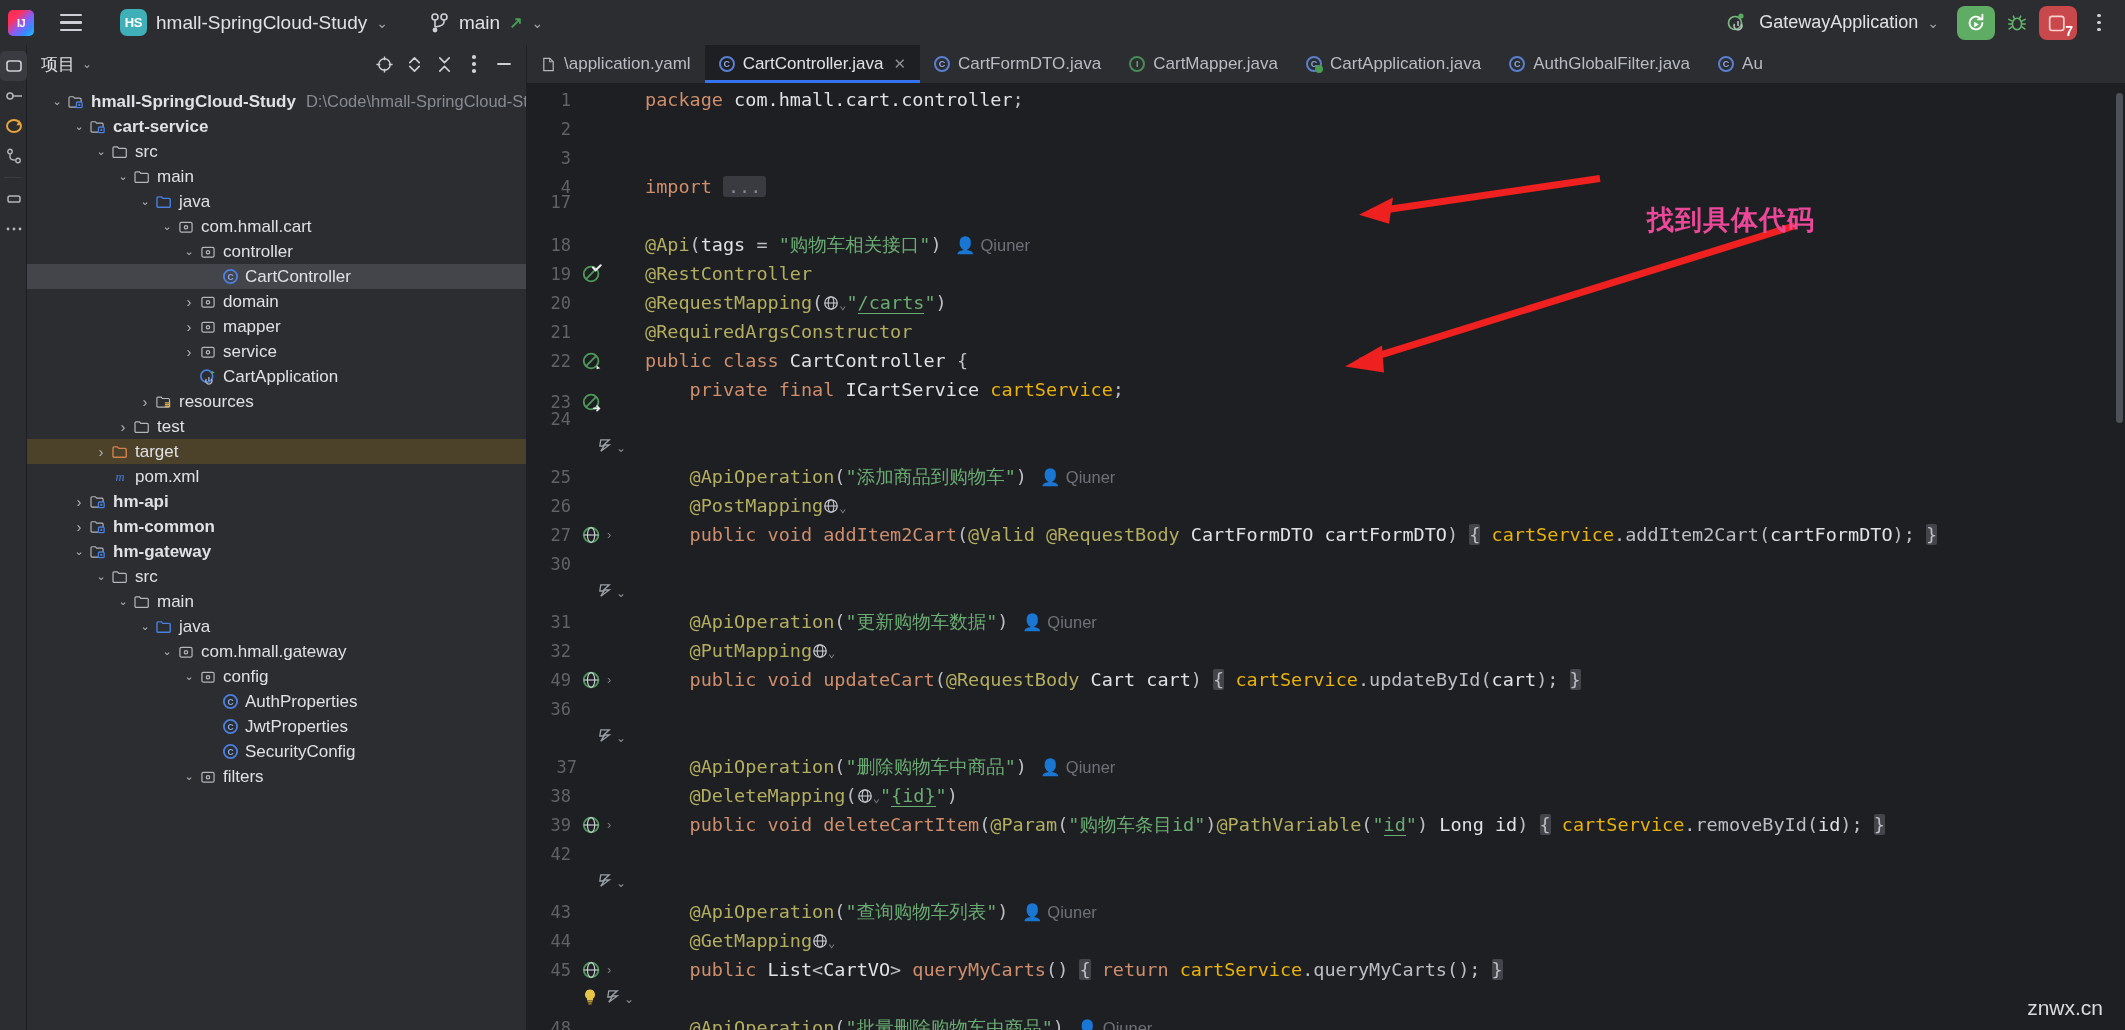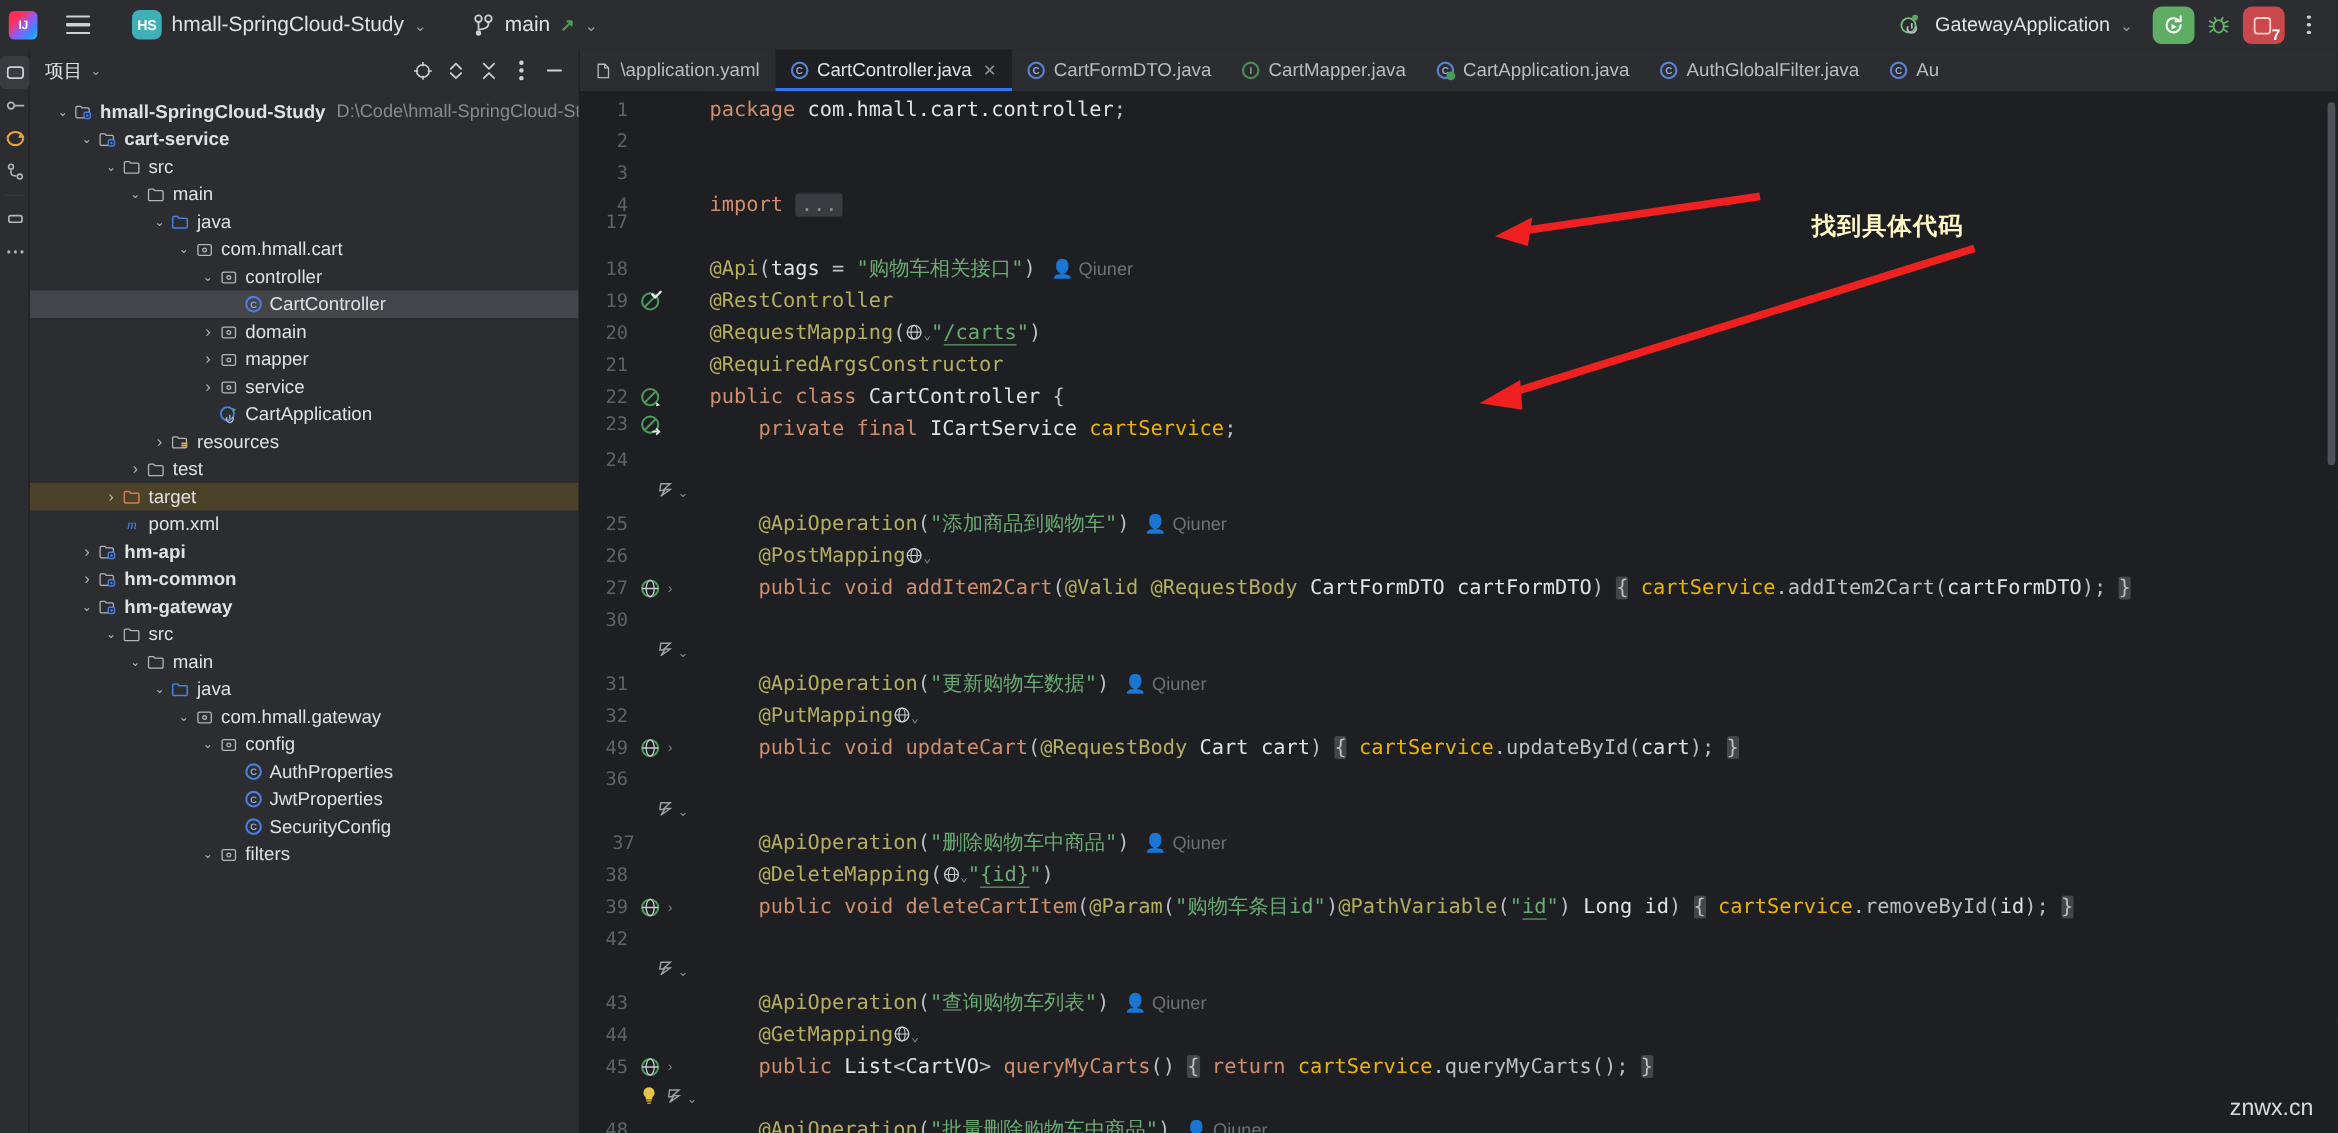--- a/index.html
+++ b/index.html
@@ -123,22 +123,22 @@
   .ulink2 { color: #6aab73; border-bottom: 1px solid #6aab73; }
 
   .globe { display: inline-block; vertical-align: -2px; }
   .mini-chev { color: #8b8f96; font-size: 12px; }
   .bulb { width: 18px; height: 18px; }
   .collapse-arrow { color: #7a7e85; font-size: 13px; margin-left: 2px; }
 
   
   .anno-svg { position: absolute; left: 0; top: 0; width: 100%; height: 100%; pointer-events: none; }
   .anno-text {
-    position: absolute; color: #fef9c3; font-size: 22px; font-weight: bold;
-    font-family: "DejaVu Sans", sans-serif; letter-spacing: 1px; pointer-events: none;
+    position: absolute; color: #ec4899; font-size: 27px; font-weight: bold;
+    font-family: "DejaVu Sans", sans-serif; letter-spacing: 1px; pointer-events: none; margin-top: 11px;
   }
   .watermark {
     position: absolute; right: 22px; bottom: 10px; color: #e8e9eb; font-size: 21px;
     font-family: "Liberation Sans", sans-serif; pointer-events: none; opacity: .92;
   }
   .scrollbar-v { position: absolute; right: 0; top: 0; width: 10px; height: 100%; }
   .sb-thumb { position: absolute; right: 2px; width: 7px; border-radius: 4px; background: #4e5157; }
 </style>
 </head>
 <body>
@@ -663,21 +663,21 @@
             <div class="gline" style="top: 263px;">
               <span class="gnum">22</span>
               <span class="gmark">
                 <svg width="22" height="22" viewBox="0 0 24 24">
                   <circle cx="11" cy="12" r="8" fill="none" stroke="#4e9a5a" stroke-width="2"></circle>
                   <line x1="5.5" y1="17.5" x2="16.5" y2="6.5" stroke="#4e9a5a" stroke-width="2"></line>
                   <path d="M17 17 l4 3 -4 1 z" fill="#e8eaed"></path>
                 </svg>
               </span>
             </div>
-            <div class="gline" style="top: 288px;">
+            <div class="gline" style="top: 304px;">
               <span class="gnum">23</span>
               <span class="gmark">
                 <svg width="22" height="22" viewBox="0 0 24 24">
                   <circle cx="11" cy="12" r="8" fill="none" stroke="#4e9a5a" stroke-width="2"></circle>
                   <line x1="5.5" y1="17.5" x2="16.5" y2="6.5" stroke="#4e9a5a" stroke-width="2"></line>
                   <path d="M14 19 h6 m-2.5 -2.5 l2.5 2.5 -2.5 2.5" fill="none" stroke="#e8eaed" stroke-width="1.8" stroke-linecap="round"></path>
                 </svg>
               </span>
             </div>
             <div class="gline" style="top: 321px;">

